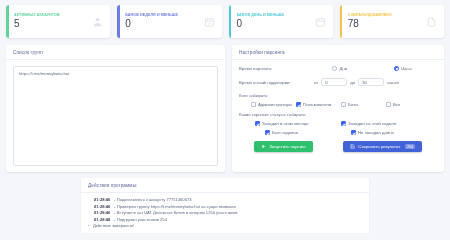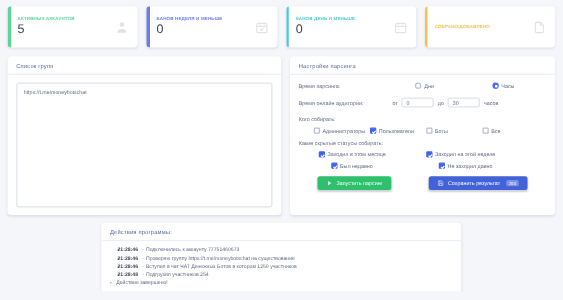--- a/index.html
+++ b/index.html
@@ -206,20 +206,21 @@
             <rect x="3" y="5" width="18" height="16" rx="2"></rect>
             <path d="M3 10h18M8 3v4M16 3v4"></path>
           </svg>
       </div>
     </div>
 
     <div class="stat-card">
       <div class="bar" style="background:#f0c34a"></div>
       <div class="stat-body">
         <div class="stat-label" style="color:#f0c34a">СОБРАНО/ДОБАВЛЕНО</div>
+        <div class="stat-value">78</div>
       </div>
       <div class="stat-icon">
         <svg viewBox="0 0 24 24" fill="none" stroke="#9aa3b8" stroke-width="2">
             <path d="M14 3H7a2 2 0 0 0-2 2v14a2 2 0 0 0 2 2h10a2 2 0 0 0 2-2V8z"></path>
             <path d="M14 3v5h5"></path>
           </svg>
       </div>
     </div>
 
   </div>

